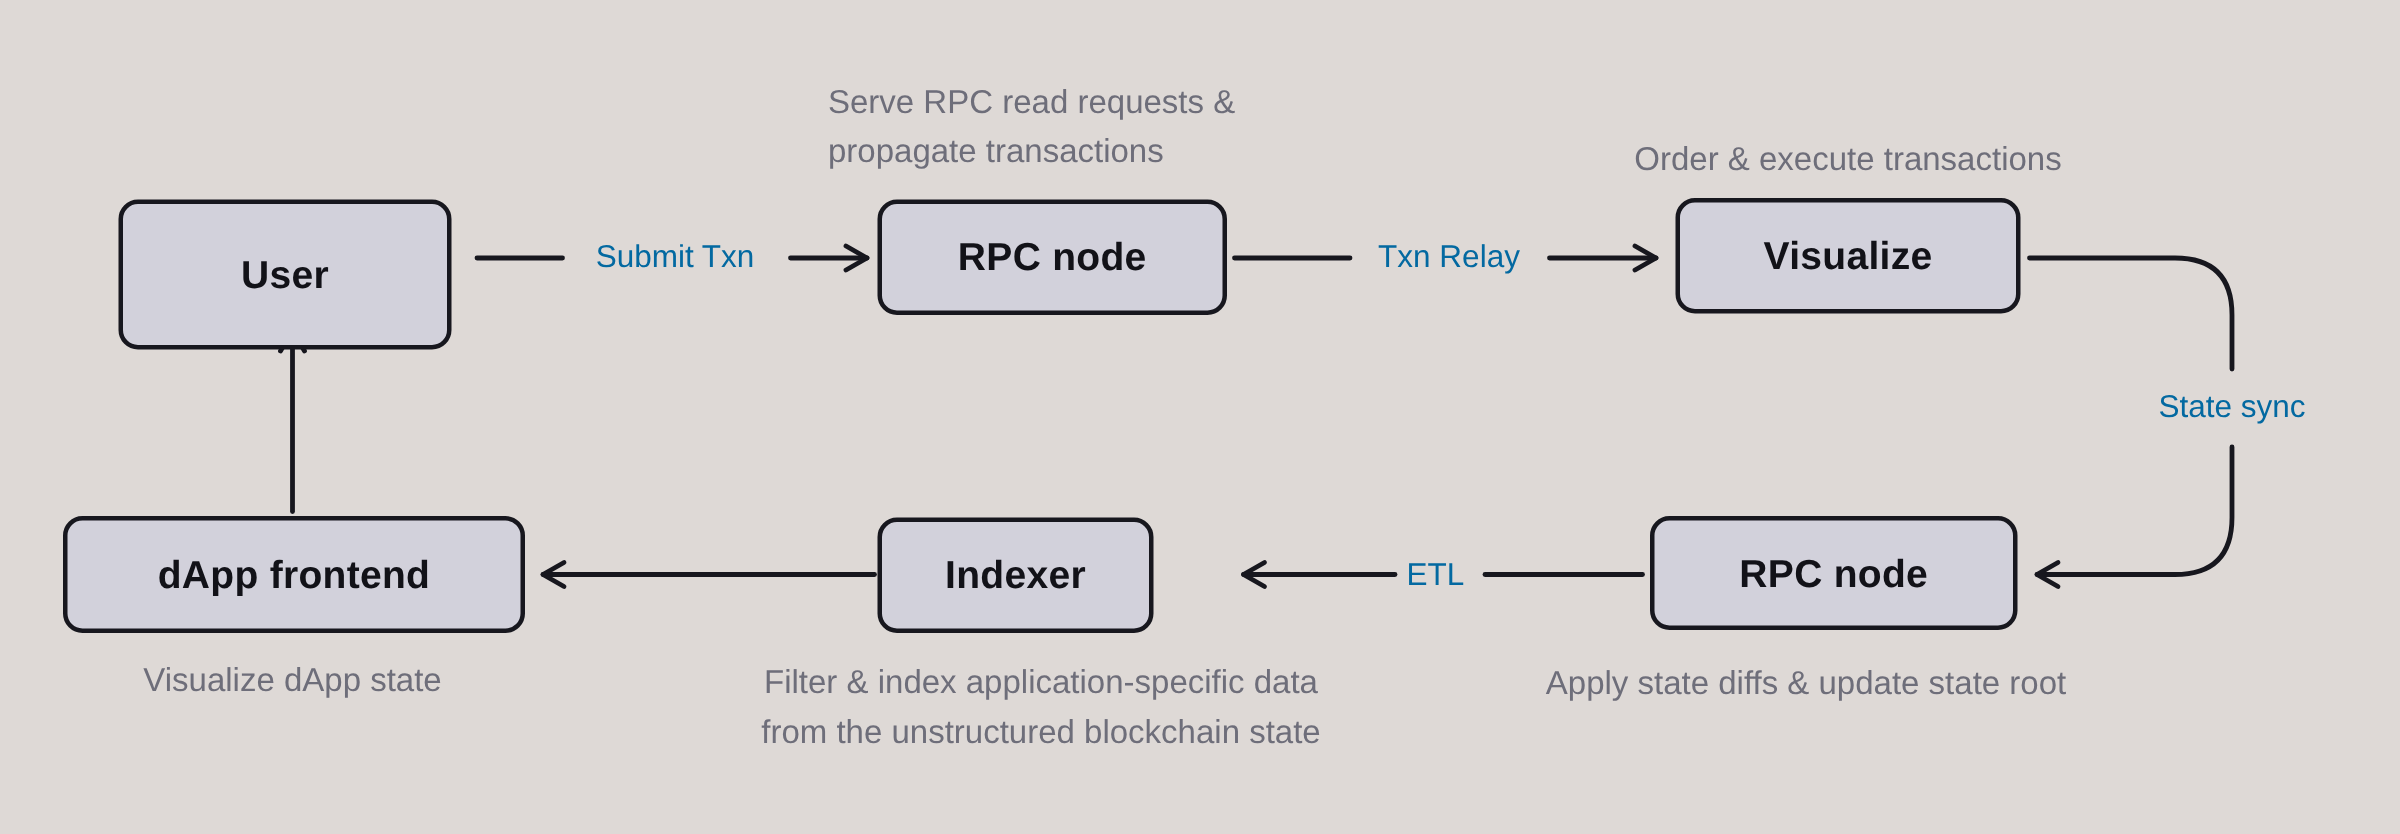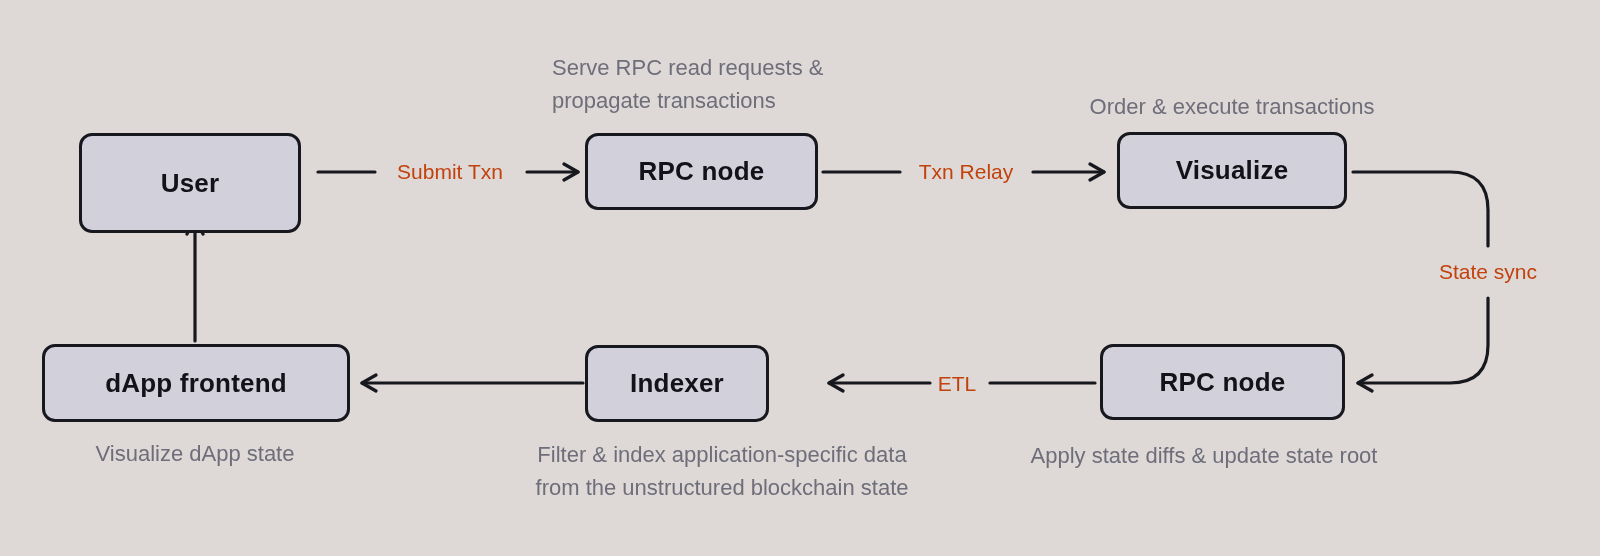--- a/index.html
+++ b/index.html
@@ -41,21 +41,21 @@
     font-size: 26px;
     font-weight: 700;
     color: #121218;
     letter-spacing: 0.2px;
     white-space: nowrap;
   }
   .edge-label {
     position: absolute;
     transform: translate(-50%, -50%);
     font-size: 21px;
-    color: #c2410c;
+    color: #0369a1;
     white-space: nowrap;
     text-align: center;
   }
   .annotation {
     position: absolute;
     font-size: 22px;
     line-height: 33px;
     color: #6e6e7a;
     white-space: nowrap;
   }
@@ -130,21 +130,21 @@
   </div>
 
   <div class="annotation centered" style="left:1232px; top:106px;">
     <span class="ann-line">Order &amp; execute transactions</span>
   </div>
 
   <div class="annotation centered" style="left:195px; top:453px;">
     <span class="ann-line">Visualize dApp state</span>
   </div>
 
-  <div class="annotation centered" style="left:722px; top:471px;">
+  <div class="annotation centered" style="left:694px; top:471px;">
     <span class="ann-line">Filter &amp; index application-specific data</span>
     <span class="ann-line">from the unstructured blockchain state</span>
   </div>
 
   <div class="annotation centered" style="left:1204px; top:455px;">
     <span class="ann-line">Apply state diffs &amp; update state root</span>
   </div>
 
 </div>
 

